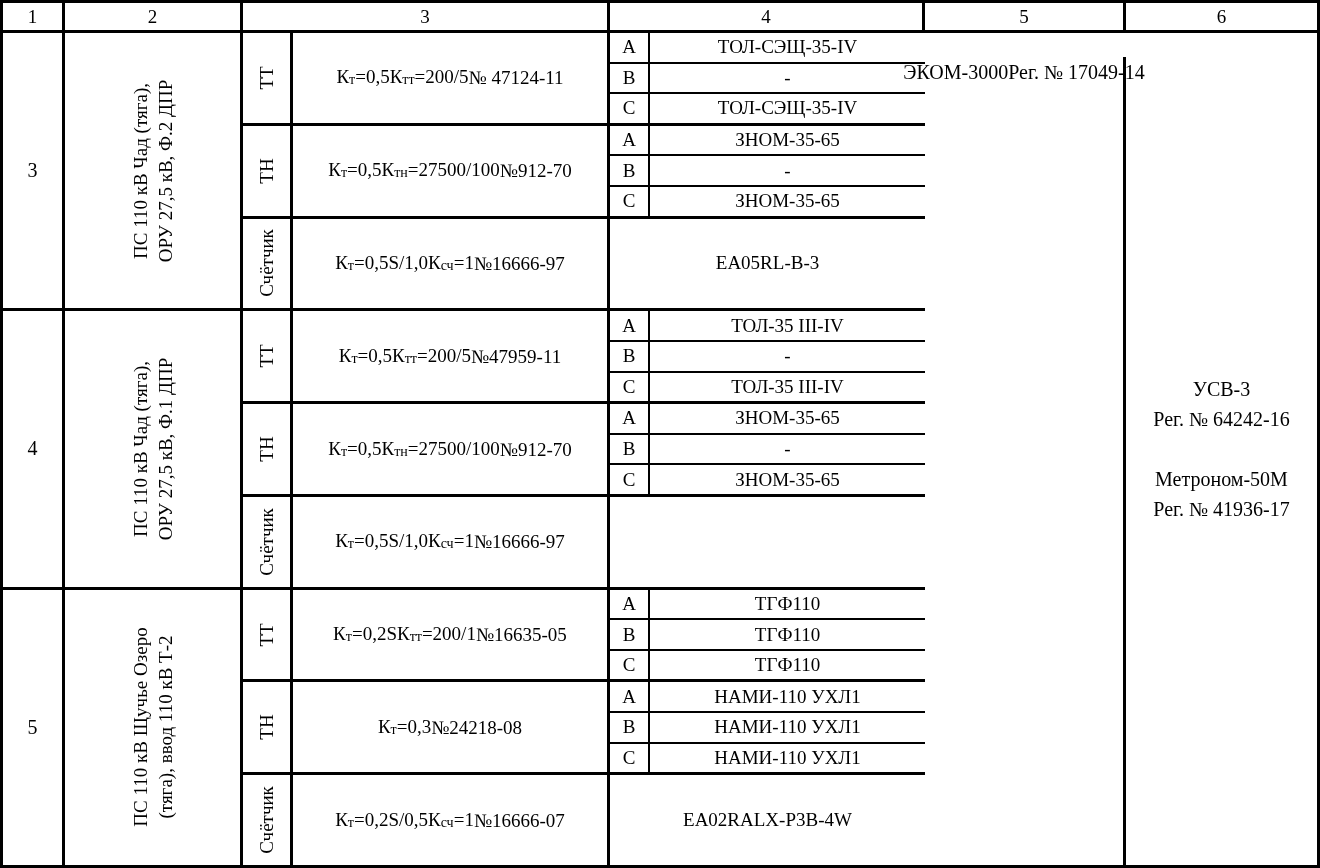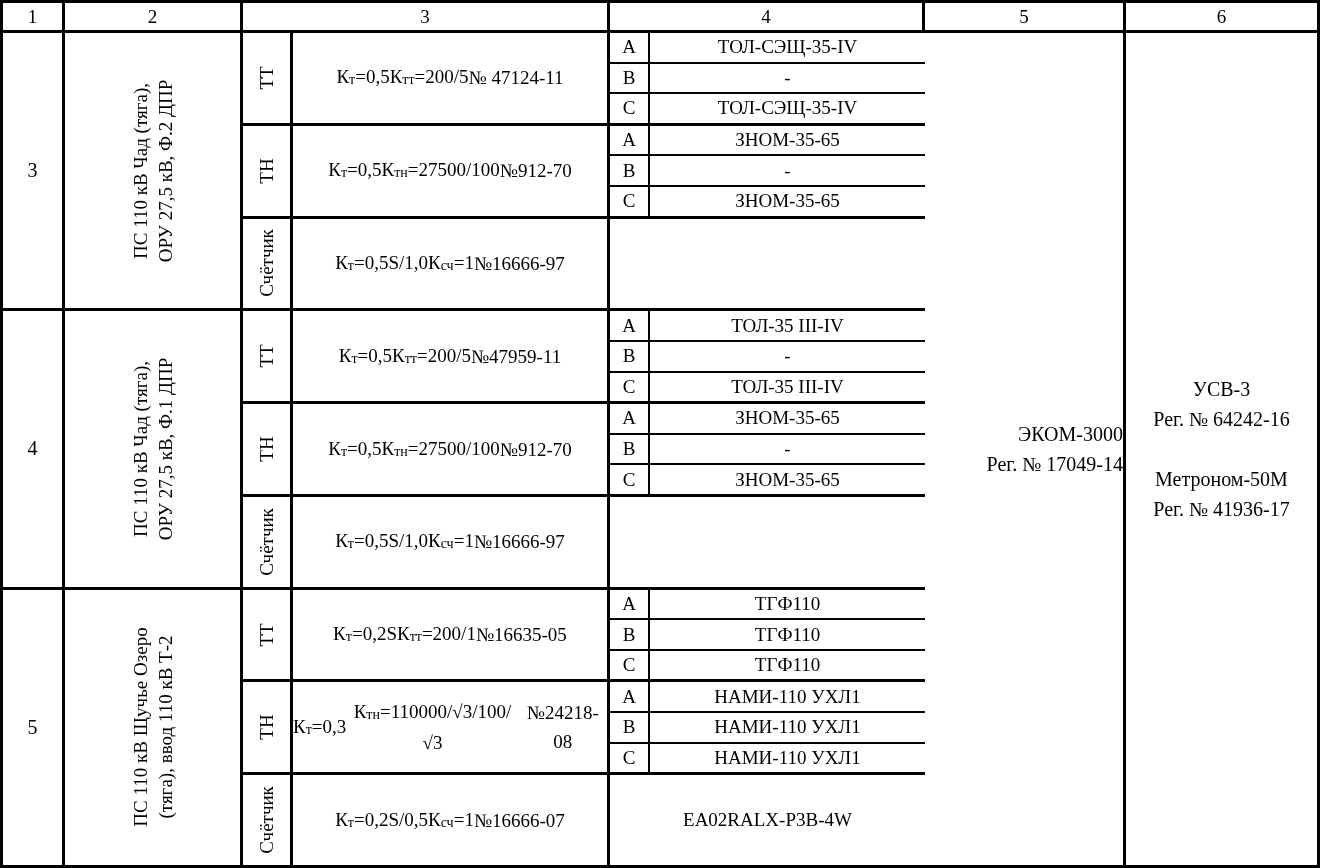--- a/index.html
+++ b/index.html
@@ -61,21 +61,21 @@
     width:40px; border-right:2px solid #000;
     display:flex; align-items:center; justify-content:center; font-size:19px;
   }
   .model, .meter {
     flex:1; display:flex; align-items:center; justify-content:center;
     font-size:19px; text-align:left;
   }
   
   .col5 {
     width:201px; border-right:3px solid #000;
-    display:flex; flex-direction:column; align-items:flex-end; justify-content:center;
+    display:flex; align-items:flex-start; justify-content:center;margin-top:24px;
   }
   .col6 {
     flex:1;
     display:flex; flex-direction:column; align-items:center; justify-content:center;
   }
   .side-line { font-size:20px; line-height:30px; min-height:30px; text-align:center; white-space:nowrap; }
 </style>
 </head>
 <body>
 
@@ -149,20 +149,21 @@
             </div>
             <div class="section">
               <div class="sec-label">
                 <div class="sec-label-inner">Счётчик</div>
               </div>
               <div class="params">
                 <div class="param-line"><span>К</span><span class="sub">т</span><span>=0,5S/1,0</span></div>
                 <div class="param-line"><span>К</span><span class="sub">сч</span><span>=1</span></div>
                 <div class="param-line"><span>№16666-97</span></div>
               </div>
+              <div class="meter">EA05RL-B-3</div>
             </div>
           </div>
         </div>
         <div class="big-row">
           <div class="num">4</div>
           <div class="name">
             <div class="name-inner">
               <div>ПС 110 кВ Чад (тяга),</div>
               <div>ОРУ 27,5 кВ, Ф.1 ДПР</div>
             </div>
@@ -260,21 +261,20 @@
                   <div class="model">ТГФ110</div>
                 </div>
               </div>
             </div>
             <div class="section">
               <div class="sec-label">
                 <div class="sec-label-inner">ТН</div>
               </div>
               <div class="params">
                 <div class="param-line"><span>К</span><span class="sub">т</span><span>=0,3</span></div>
-                <div class="param-line"><span>К</span><span class="sub">тн</span><span>=110000/√3/100/√3</span></div>
                 <div class="param-line"><span>№24218-08</span></div>
               </div>
               <div class="phases">
                 <div class="phase-row">
                   <div class="phase-letter">А</div>
                   <div class="model">НАМИ-110 УХЛ1</div>
                 </div>
                 <div class="phase-row">
                   <div class="phase-letter">В</div>
                   <div class="model">НАМИ-110 УХЛ1</div>

